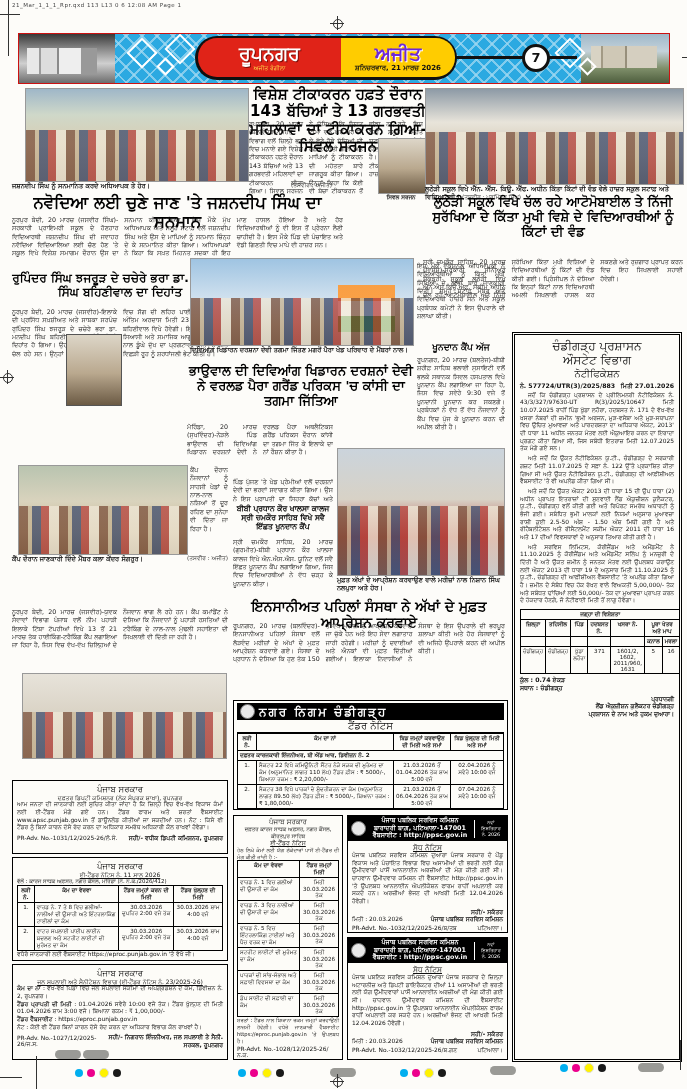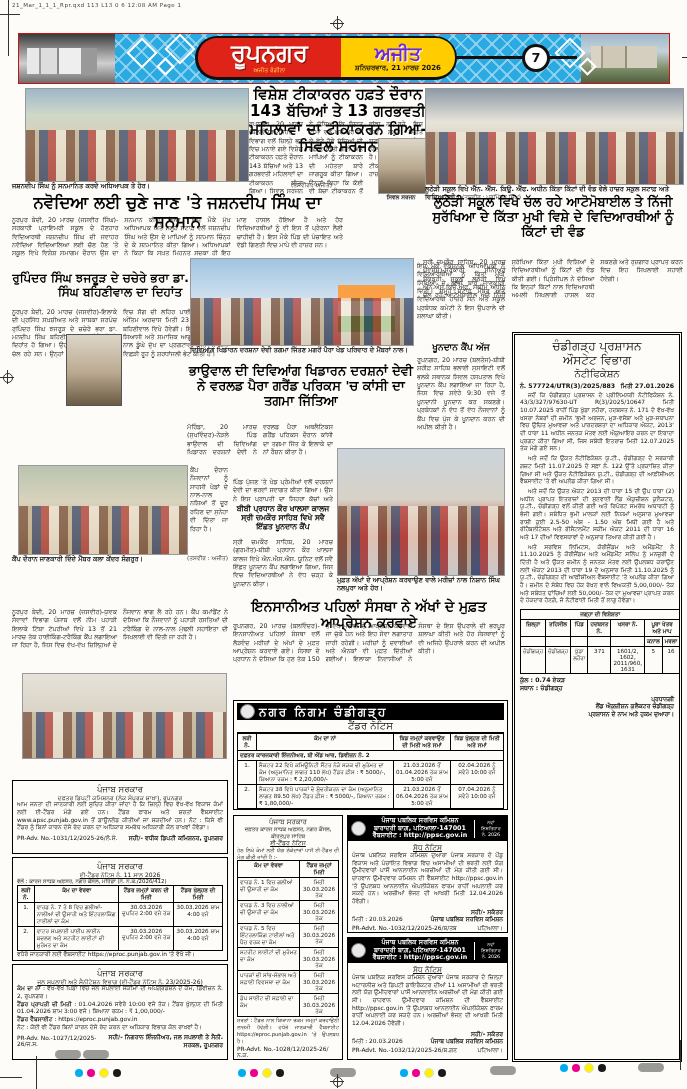--- a/index.html
+++ b/index.html
@@ -28,21 +28,21 @@
      linear-gradient(90deg,#e8e8e8 0 12px,#9c9c9c 12px 14px,#ddd 14px 30px,#8a8a8a 30px 32px,#eee 32px 54px,#999 54px 70px);}
   .mh-right{right:0;width:88px;background:linear-gradient(180deg,#9fb8c9 0%,#c4d2da 35%,#7f8f6a 70%,#4e5e3e 100%);}
   .mh-right:after{content:"";position:absolute;left:10px;top:12px;width:66px;height:22px;background:
      linear-gradient(90deg,#d8d3c4 0 10px,#a29a85 10px 12px,#cfc8b6 12px 34px,#978f7b 34px 36px,#d5cfc0 36px 66px);}
   .mh-capsule{position:absolute;left:176px;top:1.5px;width:262px;height:44px;background:#101010;border-radius:22px;
      display:flex;overflow:hidden;padding:2.5px;box-sizing:border-box;}
   .mh-red{flex:0 0 56%;background:#E02318;border-radius:19px 0 0 19px;display:flex;flex-direction:column;
      align-items:center;justify-content:center;}
   .mh-yellow{flex:1;background:#FFCC00;border-radius:0 19px 19px 0;display:flex;flex-direction:column;
      align-items:center;justify-content: center;}
-  .mh-edition{font-size:24px;font-weight:bold;color:#fff;line-height:1;text-shadow:1px 1px 0 #7a0c06;}
+  .mh-edition{font-size:19px;font-weight:bold;color:#fff;line-height:1;text-shadow:1px 1px 0 #7a0c06;}
   .mh-tagline{font-size:6px;color:#FFE14D;margin-top:1px;}
   .mh-paper{font-size:19px;font-weight:bold;color:#6d28d9;line-height:1;text-shadow:1px 1px 0 #fff;}
   .mh-date{font-size:7px;font-weight:bold;color:#111;margin-top:1px;}
   .mh-line{position:absolute;left:437px;top:22px;width:68px;height:3px;background:#111;}
   .mh-line2{position:absolute;left:528px;top:22px;width:30px;height:3px;background:#111;}
   .mh-page{position:absolute;left:503px;top:10px;width:22px;height:22px;border-radius:50%;background:#fff;
      border:3px solid #111;font-size:13px;font-weight:bold;text-align:center;line-height:22px;}
   .mh-dia{position:absolute;top:8px;width:18px;height:18px;border:2.5px solid #fff;transform:rotate(45deg);background:transparent;}
   .mh-dia.small{width:9px;height:9px;top:26px;border-width:2px;}
   

